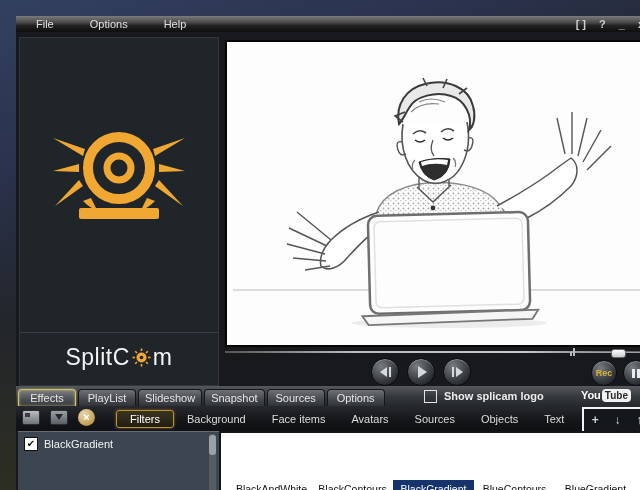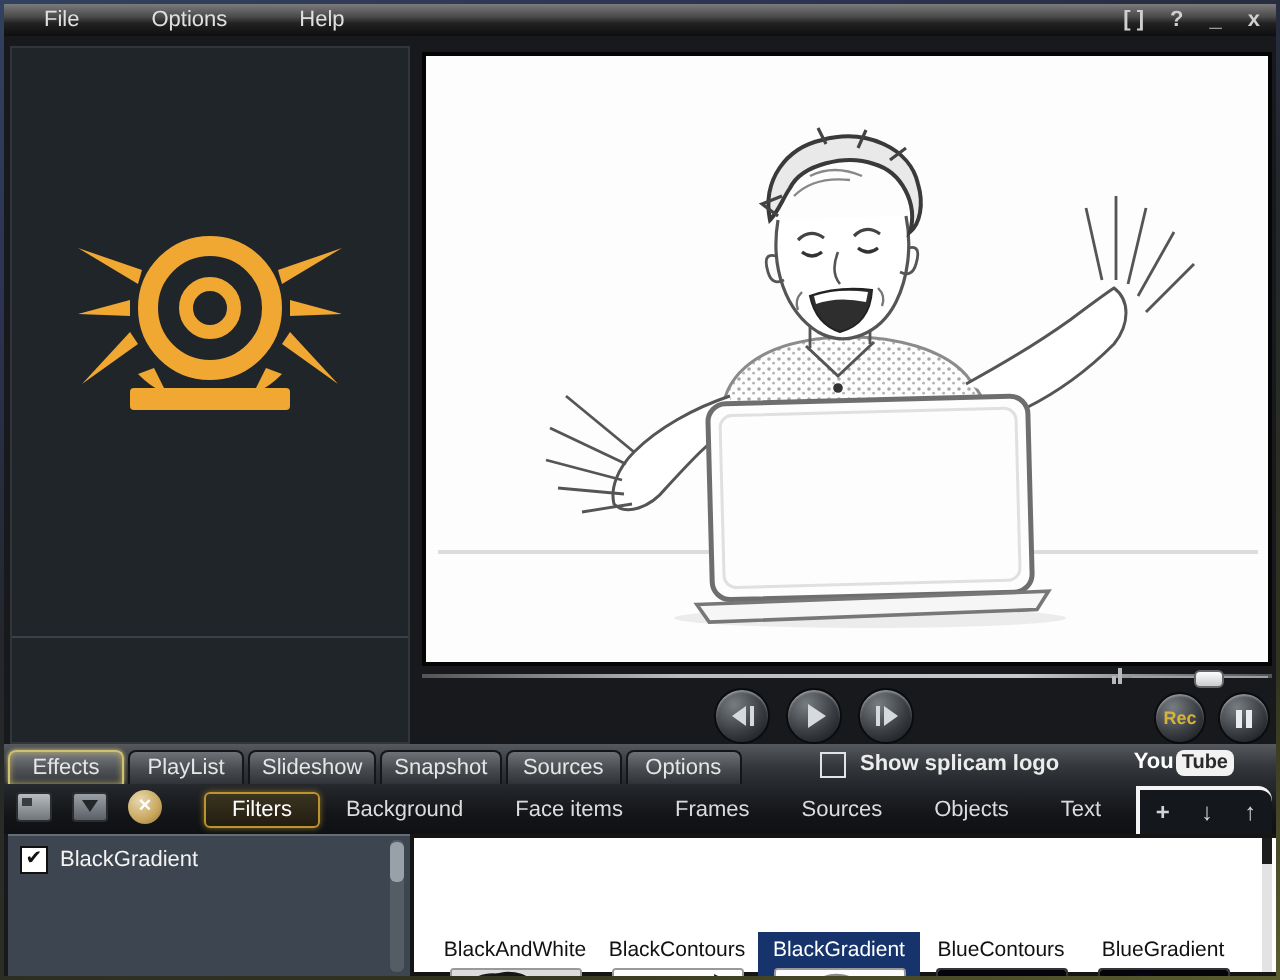--- a/index.html
+++ b/index.html
@@ -1,19 +1,19 @@
 <!DOCTYPE html>
 <html><head>
 <meta charset="utf-8">
 <style>
   html,body{margin:0;padding:0;width:640px;height:490px;overflow:hidden;
     font-family:"Liberation Sans","DejaVu Sans",sans-serif;background:#000;}
   .win{position:absolute;inset:0;width:640px;height:490px;
     background:linear-gradient(160deg,#32415f 0%,#2b3350 22%,#23262b 45%,#31321f 78%,#5a5d2e 100%);
-    padding:2px;box-sizing:border-box;}
+    padding:16px;box-sizing:border-box;}
   .inner{position:relative;width:636px;height:486px;background:#17191d;overflow:hidden;}
 
   
   .titlebar{position:absolute;left:0;top:0;width:636px;height:16px;
     background:linear-gradient(#7b7b7b,#4a4a4a 40%,#222 60%,#0e0e0e);
     display:flex;align-items:center;font-size:11px;color:#e0e0e0;}
   .menus{display:flex;gap:36px;padding-left:20px;}
   .menu-item{cursor:default;}
   .winctrl{position:absolute;right:8px;top:0;height:16px;display:flex;gap:13px;
     align-items:center;font-size:11px;font-weight:bold;color:#cfcfcf;}
@@ -160,20 +160,38 @@
             <polygon points="0,22 30,40 32,33"></polygon>
             <polygon points="0,55 26,56 26,48"></polygon>
             <polygon points="2,90 30,70 26,64"></polygon>
             <polygon points="132,22 102,40 100,33"></polygon>
             <polygon points="132,55 106,56 106,48"></polygon>
             <polygon points="130,90 102,70 106,64"></polygon>
           </g>
         </svg>
       </div>
       <div class="left-sep"></div>
+      <div class="wordmark">
+        <span>SplitC</span>
+        <svg width="19" height="19" viewBox="0 0 19 19">
+          <circle cx="9.5" cy="9.5" r="5" fill="#f0a832"></circle>
+          <circle cx="9.5" cy="9.5" r="1.8" fill="#20252a"></circle>
+          <g stroke="#f0a832" stroke-width="1.6">
+            <line x1="9.5" y1="0.5" x2="9.5" y2="3"></line>
+                <line x1="9.5" y1="16" x2="9.5" y2="18.5"></line>
+            <line x1="0.5" y1="9.5" x2="3" y2="9.5"></line>
+                <line x1="16" y1="9.5" x2="18.5" y2="9.5"></line>
+            <line x1="3.2" y1="3.2" x2="5" y2="5"></line>
+                <line x1="14" y1="14" x2="15.8" y2="15.8"></line>
+            <line x1="15.8" y1="3.2" x2="14" y2="5"></line>
+                <line x1="5" y1="14" x2="3.2" y2="15.8"></line>
+          </g>
+        </svg>
+        <span>m</span>
+      </div>
     </div>
 
     <div class="video">
       <svg width="421" height="303" viewBox="0 0 421 303">
         <defs>
           <pattern id="speck" width="5" height="5" patternUnits="userSpaceOnUse">
             <circle cx="1.5" cy="1.5" r="0.9" fill="#8a8a8a"></circle>
             <circle cx="3.8" cy="3.6" r="0.7" fill="#9a9a9a"></circle>
           </pattern>
         </defs>
@@ -292,21 +310,21 @@
             <span class="ic-import"></span>
           </span>
       <span class="icon-btn">
             <span class="ic-del">×</span>
           </span>
     </div>
     <div class="ftabs">
       <span class="ftab sel">Filters</span>
       <span class="ftab">Background</span>
       <span class="ftab">Face items</span>
-      <span class="ftab">Frames</span>
+      <span class="ftab">Avatars</span>
       <span class="ftab">Sources</span>
       <span class="ftab">Objects</span>
       <span class="ftab">Text</span>
       <span class="ftab">Date&amp;Time</span>
 
     </div>
     <div class="listbtns-back">
       <div class="listbtns">
         <span class="lbtn">+</span>
         <span class="lbtn">↓</span>

